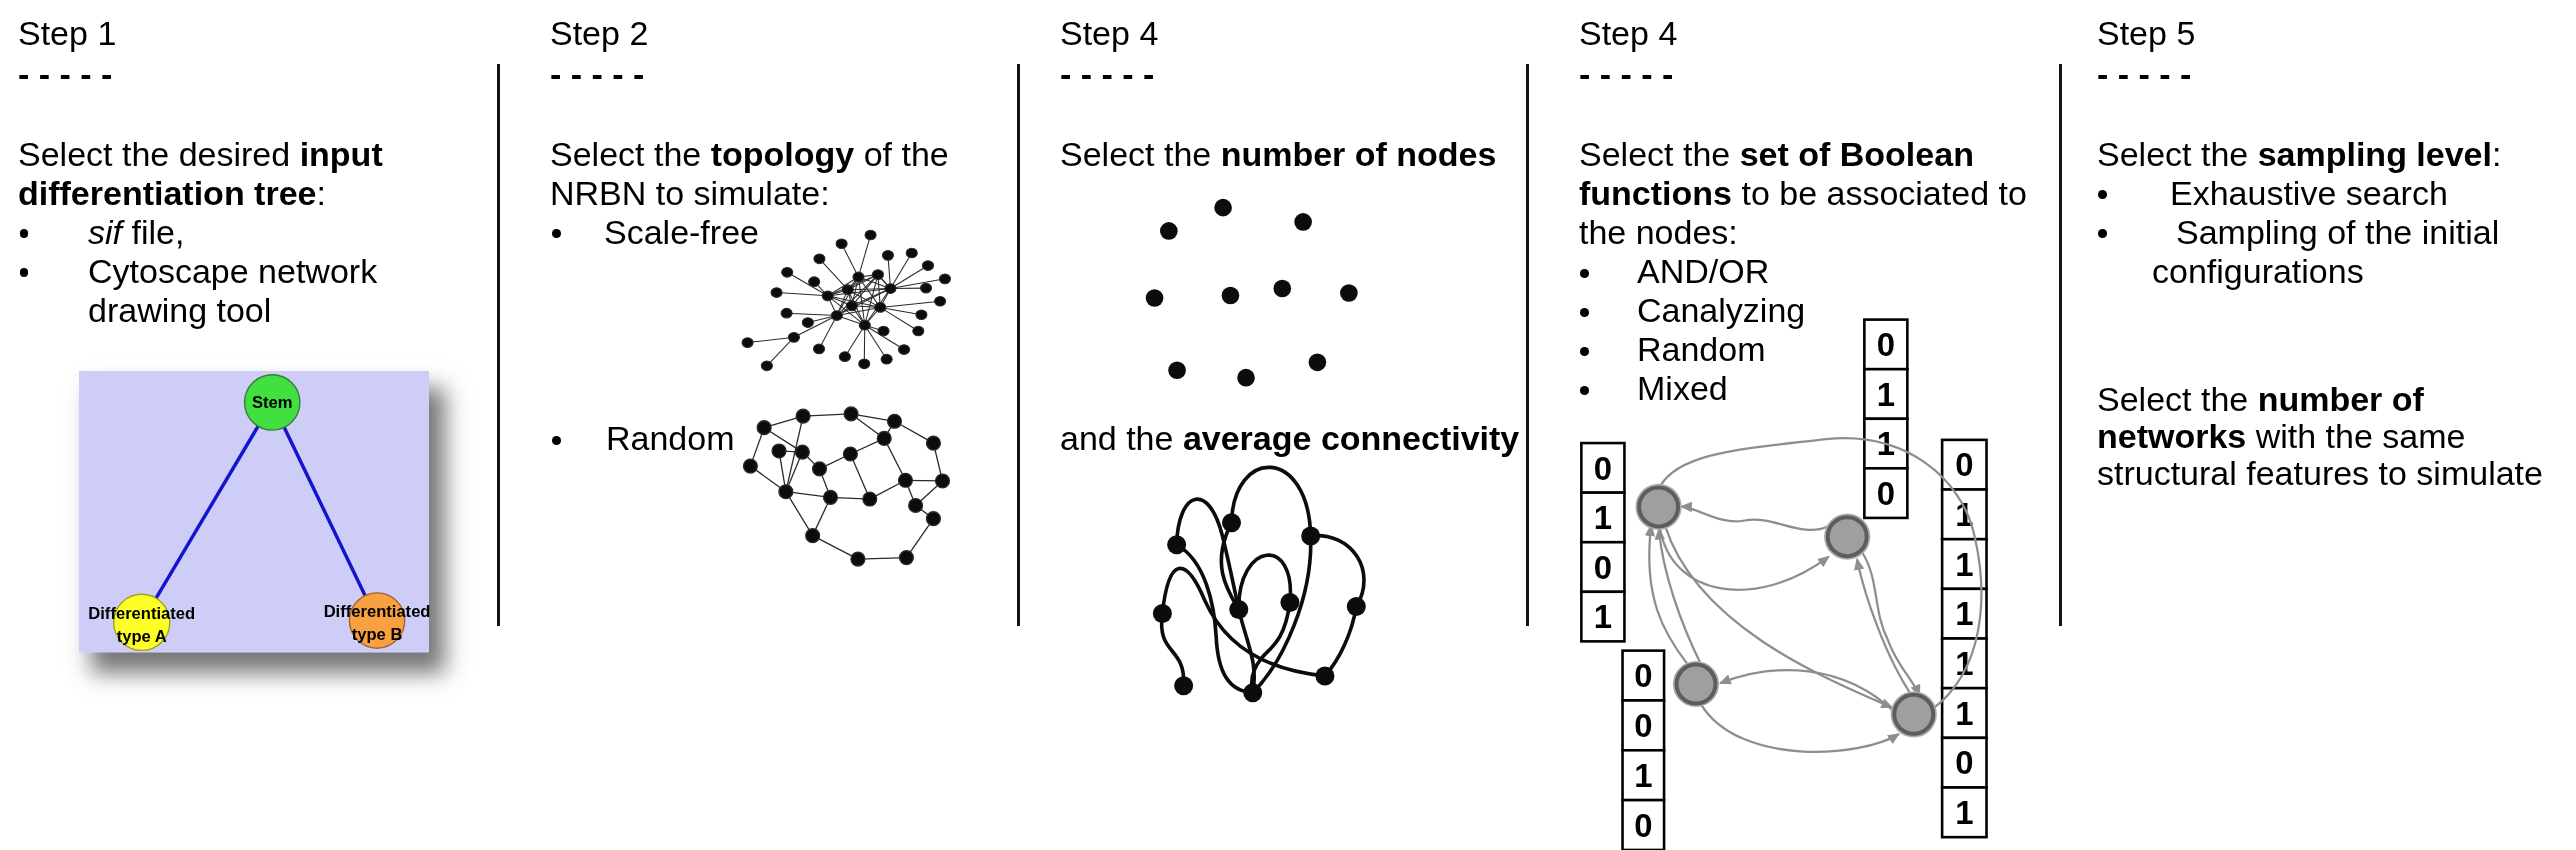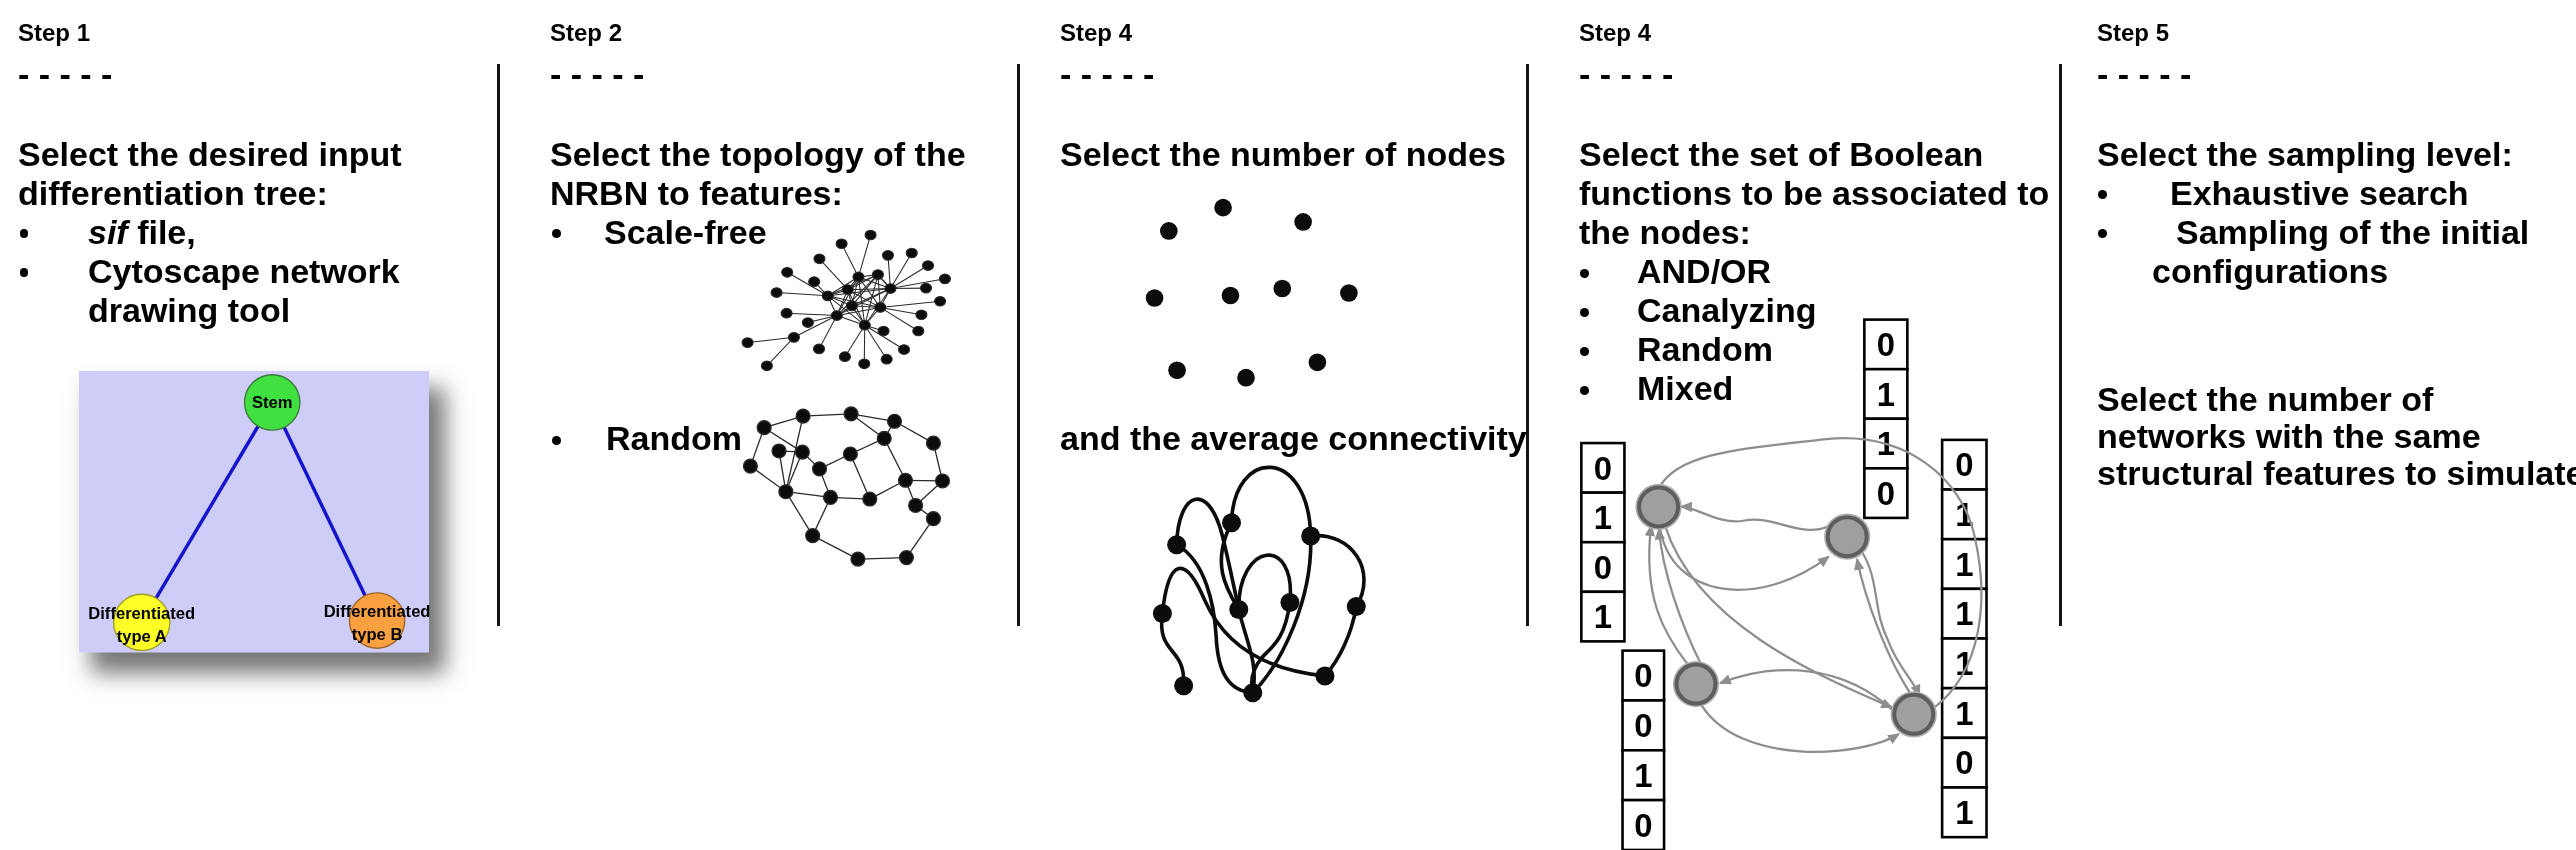--- a/index.html
+++ b/index.html
@@ -1,21 +1,21 @@
 <!DOCTYPE html>
 <html style="font-size:14px"><head>
 <meta charset="utf-8">
 <style>
   html,body{margin:0;padding:0;}
   body{width:2576px;height:851px;background:#ffffff;position:relative;
        font-family:"Liberation Sans", sans-serif;color:#000;overflow:hidden;}
   .vr{position:absolute;width:2.8px;background:#141414;top:64px;height:562px;}
-  .hd{position:absolute;top:16.4px;font-size:24px;font-weight:bold;line-height:34px;white-space:nowrap;}
+  .hd{position:absolute;top:16.4px;font-size:34px;font-weight:normal;line-height:34px;white-space:nowrap;}
   .dash{position:absolute;top:55px;font-size:34px;font-weight:bold;line-height:39px;white-space:nowrap;letter-spacing:0px;}
-  .blk{position:absolute;font-size:34px;line-height:39px;white-space:nowrap;font-weight:bold;}
+  .blk{position:absolute;font-size:34px;line-height:39px;white-space:nowrap;}
   .blk div{position:relative;height:39px;}
   .bu{position:absolute;width:8.7px;height:8.7px;border-radius:50%;background:#000;}
   svg{position:absolute;}
 </style>
 </head>
 <body>
   <div class="vr" style="left:497px"></div>
   <div class="vr" style="left:1017px"></div>
   <div class="vr" style="left:1526px"></div>
   <div class="vr" style="left:2059px"></div>
@@ -37,21 +37,21 @@
     <div><b>differentiation tree</b>:</div>
     <div><span style="margin-left:70px"><i>sif</i> file,</span></div>
     <div><span style="margin-left:70px">Cytoscape network</span></div>
     <div><span style="margin-left:70px">drawing tool</span></div>
   </div>
   <div class="bu" style="left:19.5px;top:229px"></div>
   <div class="bu" style="left:19.5px;top:268px"></div>
 
   <div class="blk" style="left:550px;top:135px">
     <div>Select the <b>topology</b> of the</div>
-    <div>NRBN to features:</div>
+    <div>NRBN to simulate:</div>
     <div><span style="margin-left:54px">Scale-free</span></div>
   </div>
   <div class="bu" style="left:552px;top:229px"></div>
   <div class="blk" style="left:550px;top:419px">
     <div><span style="margin-left:56px">Random</span></div>
   </div>
   <div class="bu" style="left:552px;top:436px"></div>
 
   <div class="blk" style="left:1060px;top:135px">
     <div>Select the <b>number of nodes</b></div>

